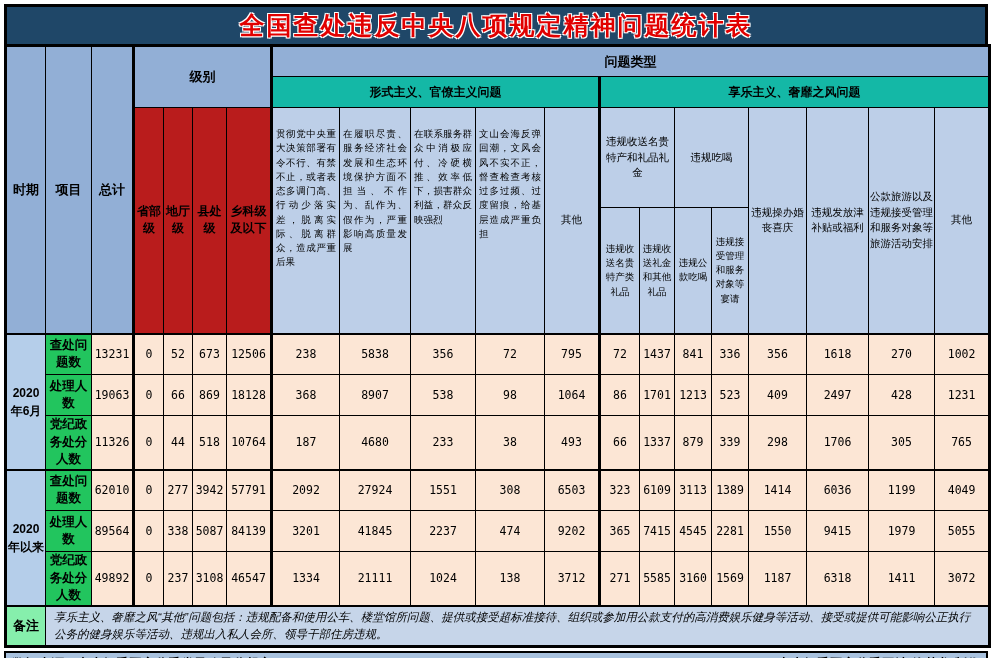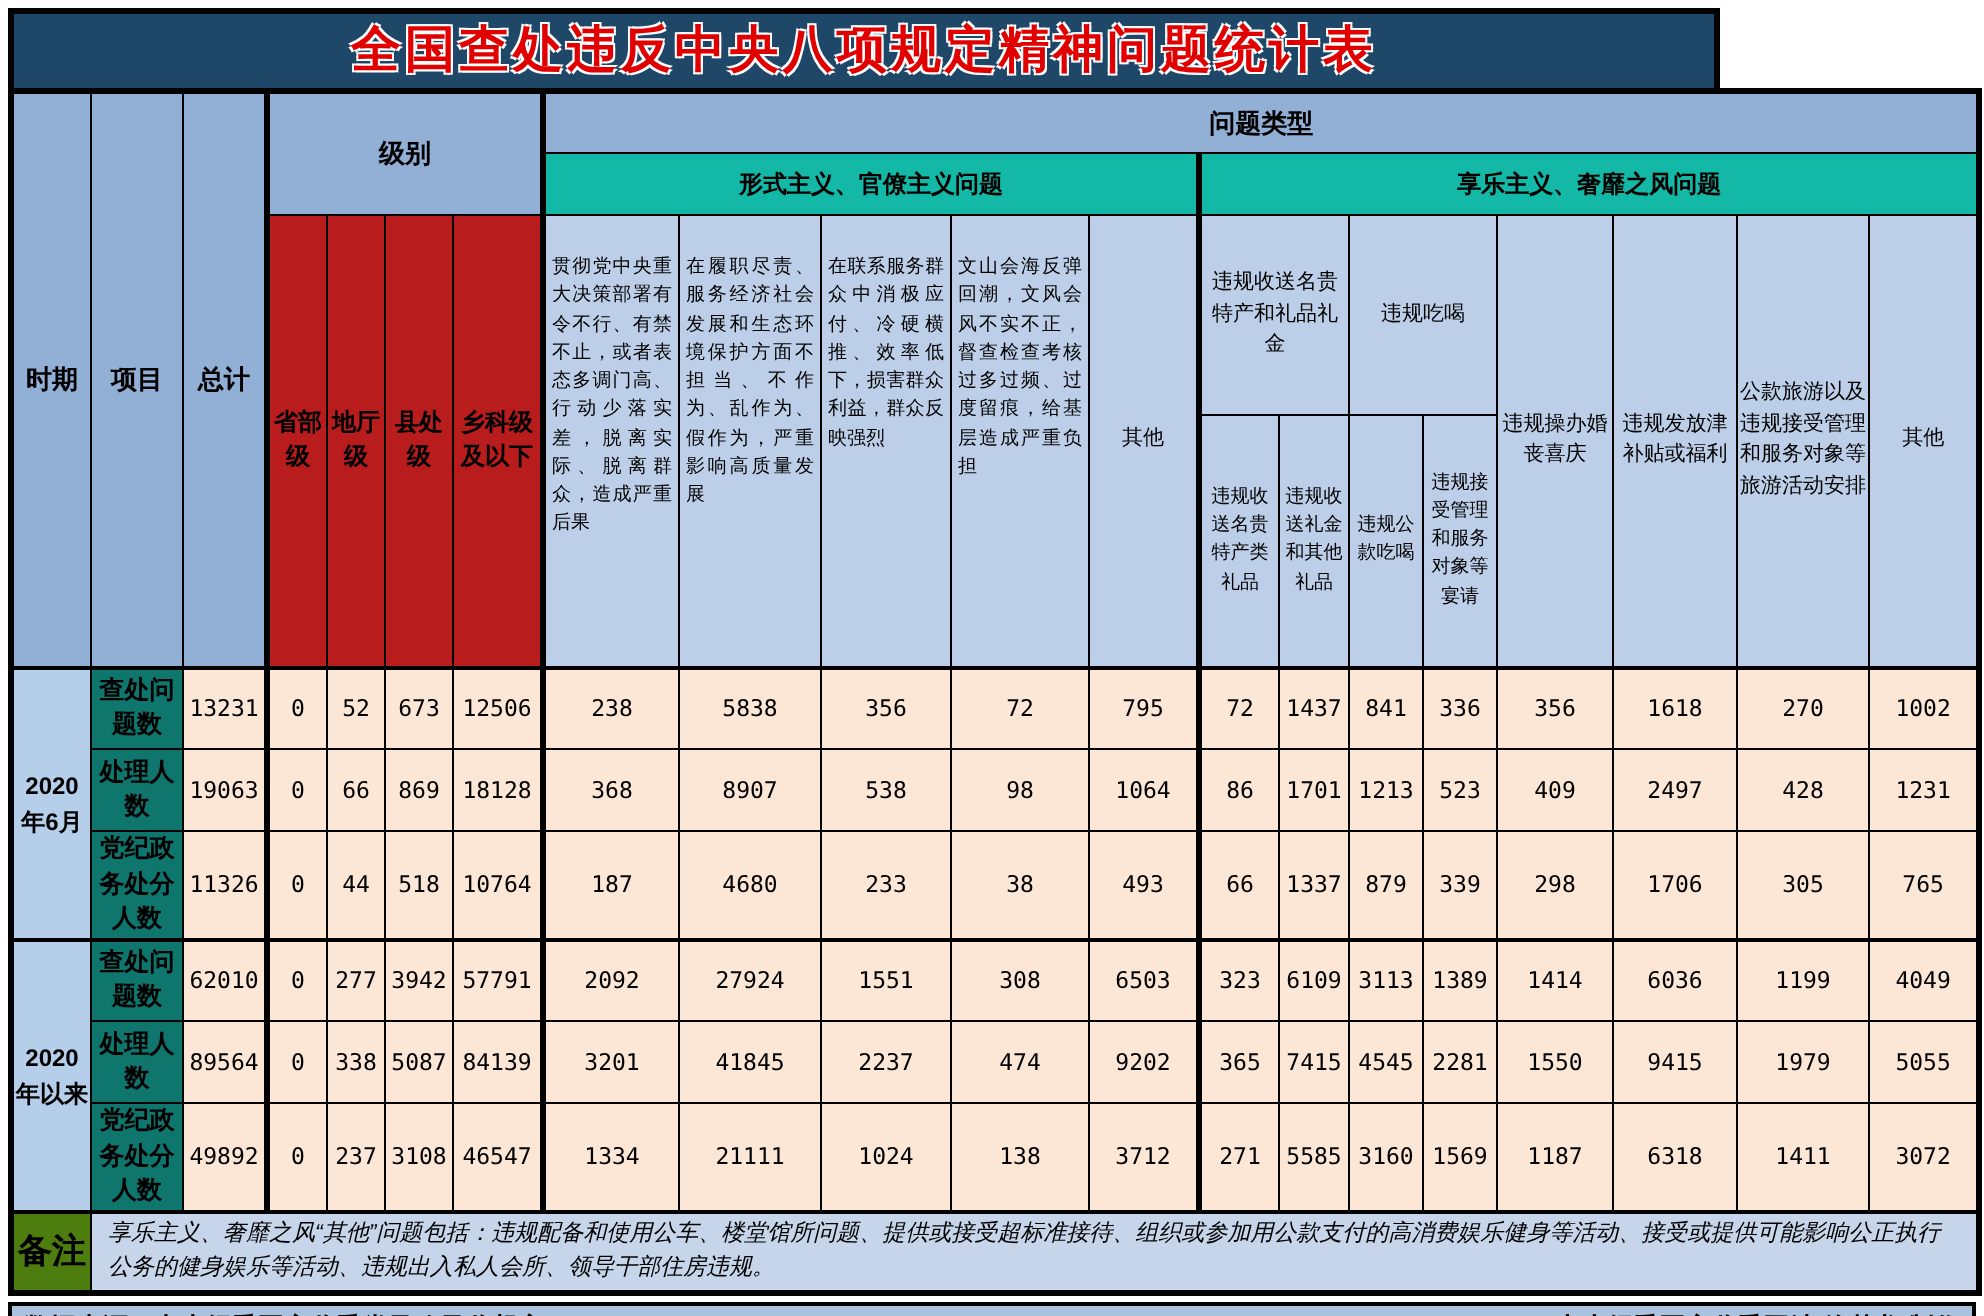--- a/index.html
+++ b/index.html
@@ -1,19 +1,19 @@
 <!DOCTYPE html>
 <html><head>
 <meta charset="utf-8">
 <style>
   html,body{margin:0;padding:0;background:#fff;color:#000;font-family:"Liberation Sans",sans-serif;}
   .page{width:992px;height:658px;box-sizing:border-box;padding:4px 4px 0 4px;}
 
   .title-bar{
-    box-sizing:border-box;width:856px;height:40px;
+    box-sizing:border-box;width:984px;height:40px;
     border:3px solid #000;border-bottom:none;
     background:#1F4768;
     color:#E10000;font-size:25px;font-weight:bold;letter-spacing:2px;
     text-align:center;line-height:36px;
     text-shadow:1px 1px 0 #fff,-1px -1px 0 #fff,1px -1px 0 #fff,-1px 1px 0 #fff;
     white-space:nowrap;overflow:hidden;
   }
 
   table.stats{border-collapse:collapse;table-layout:fixed;width:984px;border:3px solid #000;}
   th,td{border:1px solid #000;padding:0 1px;text-align:center;vertical-align:middle;overflow:hidden;word-break:break-all;}
@@ -21,28 +21,28 @@
   tr.h1{height:31px;} tr.h2{height:31px;} tr.h3{height:100px;} tr.h4{height:126px;}
   tr.dr{height:41px;} tr.noterow{height:36px;}
 
   .hd{background:#92AFD6;font-weight:bold;font-size:13px;}
   .hm{background:#14b8a6;font-weight:bold;font-size:12px;}
   .hl{background:#b91c1c;font-weight:bold;font-size:12px;line-height:1.45;}
   .hdesc{background:#BDCFE8;font-weight:normal;font-size:9.5px;line-height:1.5;text-align:justify;vertical-align:top;padding:19px 3px;}
   .hgrp{background:#BDCFE8;font-weight:normal;font-size:10.5px;line-height:1.5;}
   .hsub{background:#BDCFE8;font-weight:normal;font-size:9.5px;line-height:1.5;padding:1px;}
   .per{background:#B5CEEA;font-weight:bold;font-size:12px;line-height:1.5;}
-  .lbl{background:#0f766e;font-weight:bold;font-size:12.5px;line-height:1.4;}
+  .lbl{background:#22c55e;font-weight:bold;font-size:12.5px;line-height:1.4;}
   .n{background:#FCE6D5;font-family:"DejaVu Sans Mono",monospace;font-size:11.5px;font-weight:normal;}
 
   .bl3{border-left:3px solid #000;}
   tr.sep > td{border-top:2.5px solid #000;}
   tr.h3 > th{border-top:1px solid #000;}
 
-  .note-label{background:#4d7c0f;font-weight:bold;font-size:17px;}
+  .note-label{background:#86efac;font-weight:bold;font-size:13px;}
   .note-text{background:#C6D5E9;font-style:italic;font-size:11.5px;text-align:left;padding:2px 8px;line-height:1.5;border-top:2.5px solid #000;}
 
   .footer-bar{
     box-sizing:border-box;width:984px;height:26px;margin-top:3px;
     border:2px solid #000;background:#A9C2DE;
     display:flex;justify-content:space-between;align-items:center;
     padding:0 6px;font-size:13px;font-weight:bold;white-space:nowrap;
   }
 </style>
 </head>

